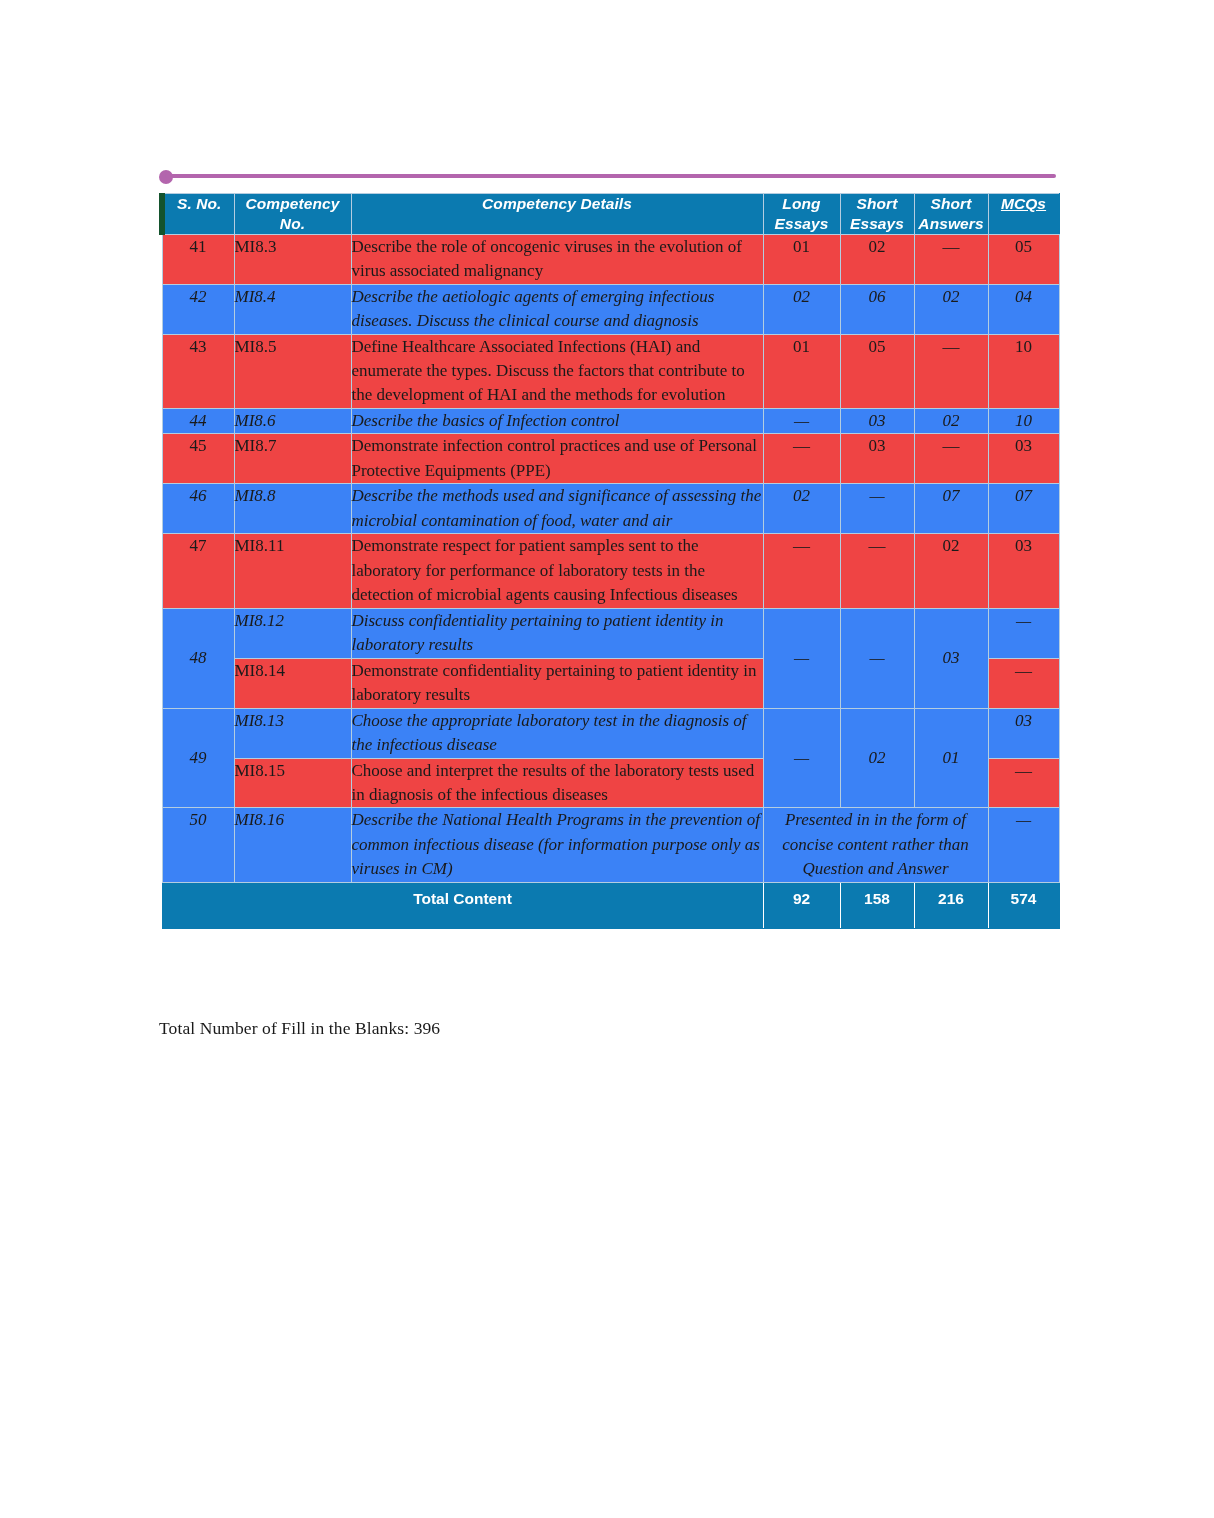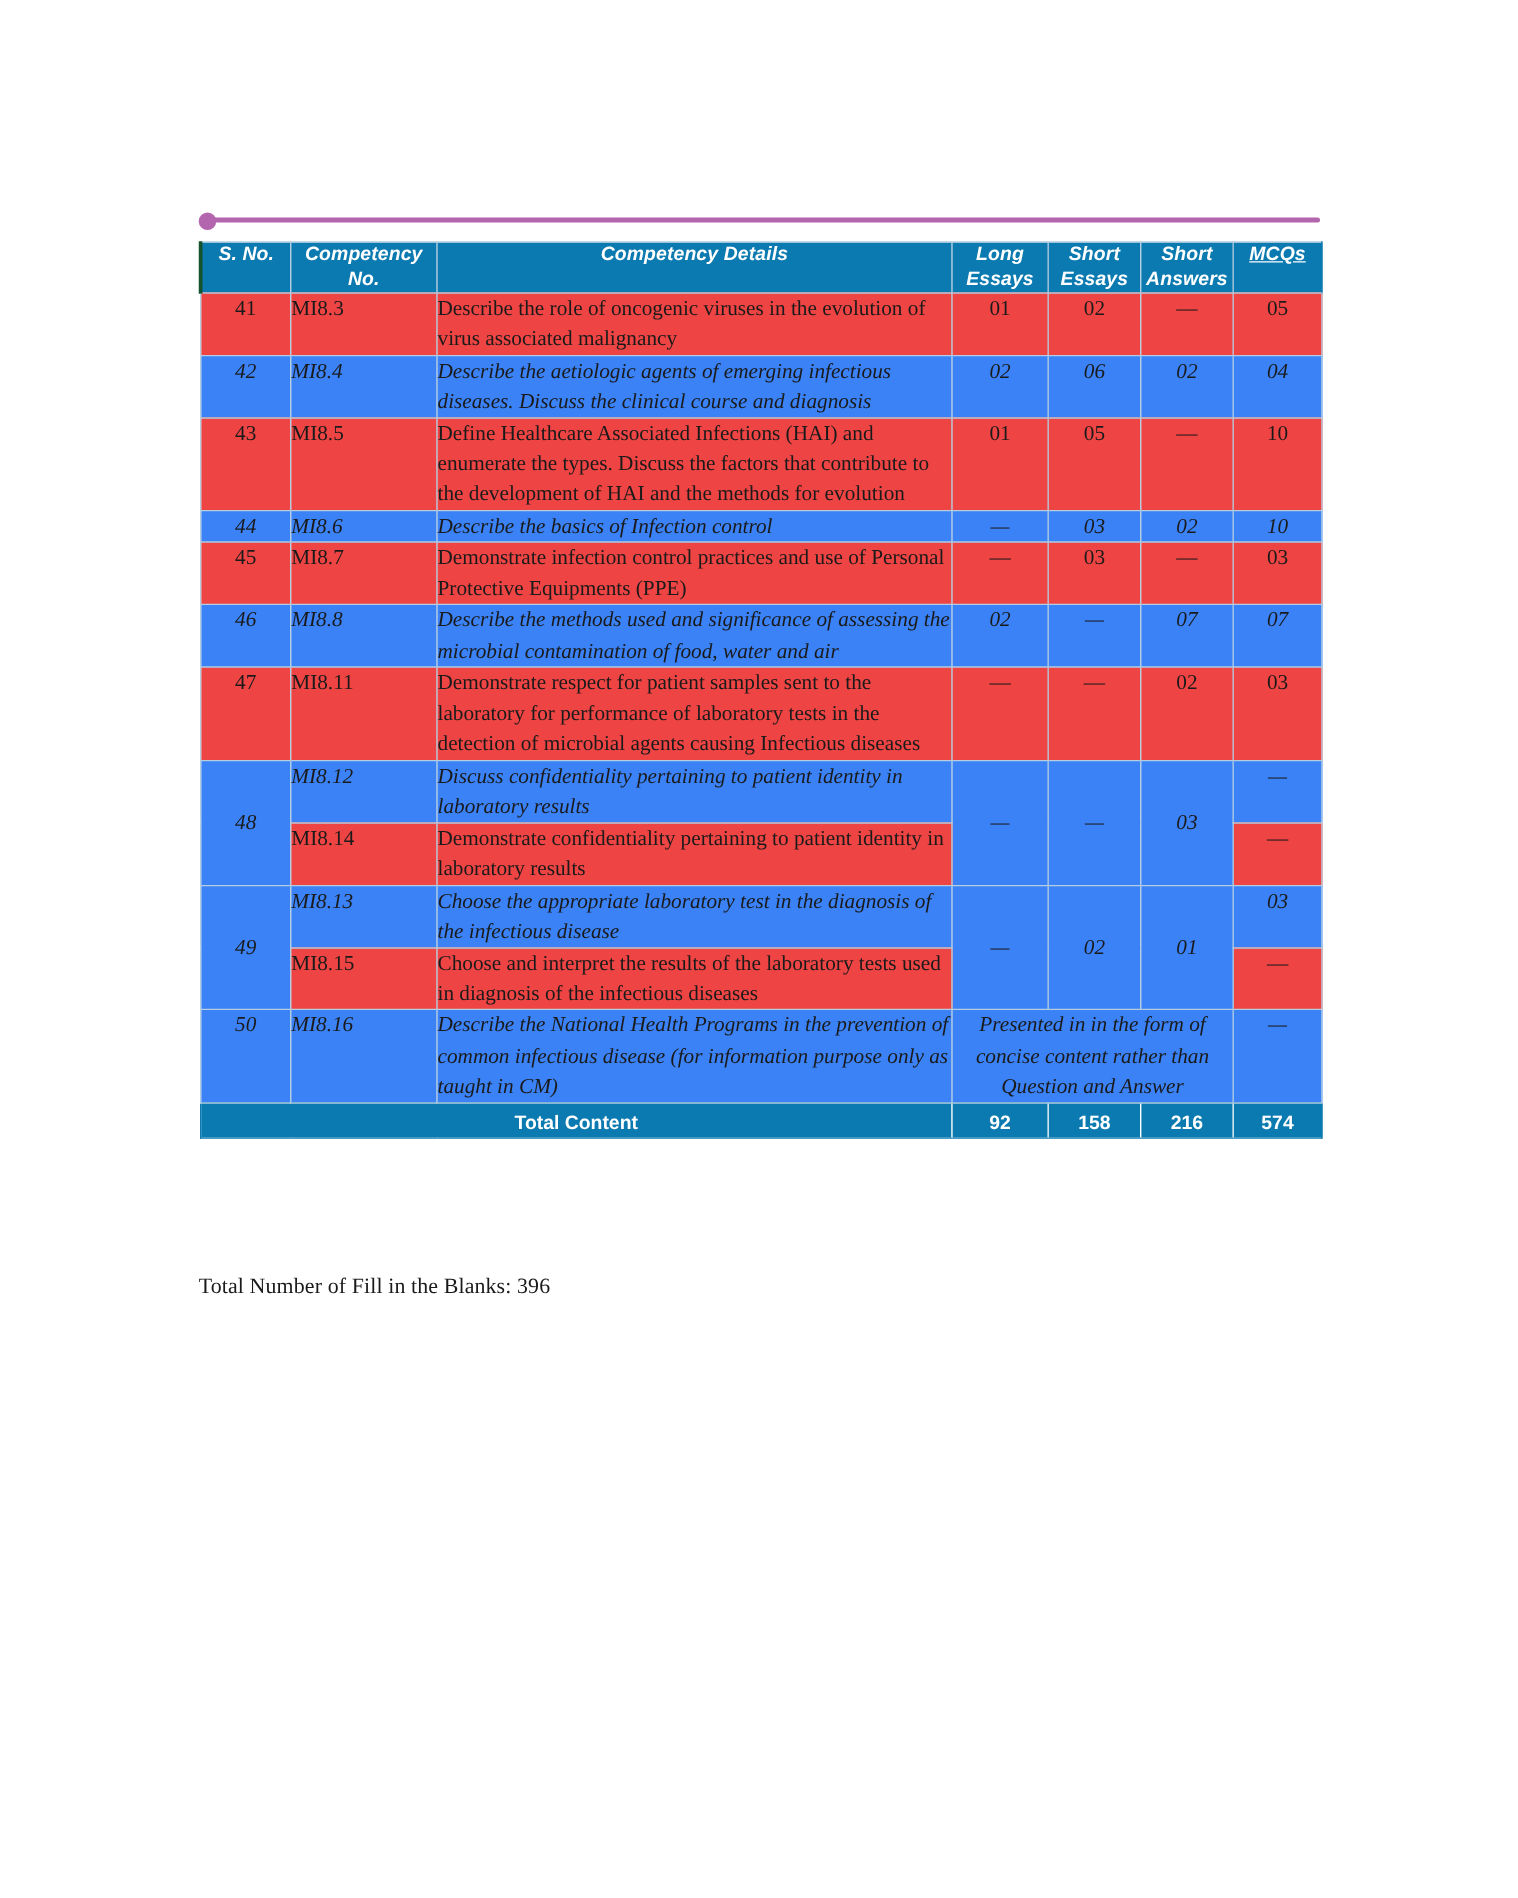--- a/index.html
+++ b/index.html
@@ -105,21 +105,21 @@
     font-style: italic;
     font-weight: bold;
     font-size: 15.5px;
     line-height: 1.28;
     text-align: center;
     vertical-align: middle;
     padding: 8px 3px 9px 3px;
     border: 1px solid #ffffff;
     letter-spacing: 0.1px;
   }
-  thead th.edge-l { border-left: 3px solid #14532d; }
+  thead th.edge-l { border-left: 6px solid #14532d; }
   thead th.edge-r { border-right: 1px solid #0b7ab0; text-decoration: underline; }
   thead tr { border-top: 1px solid #0b7ab0; }
 
   
   td.sno {
     text-align: center;
     font-size: 17px;
     padding: 9px 4px 9px 4px;
     line-height: 1.42;
   }
@@ -154,21 +154,21 @@
 
   
   tr.total td {
     background: #0b7ab0;
     color: #ffffff;
     font-family: "Liberation Sans", sans-serif;
     font-weight: bold;
     font-size: 15.5px;
     text-align: center;
     vertical-align: middle;
-    padding: 7px 4px 2px 4px;
+    padding: 7px 4px 20px 4px;
     border: 1px solid #ffffff;
   }
   tr.total td.edge-l { border-left: 1px solid #0b7ab0; }
   tr.total td.edge-r { border-right: 1px solid #0b7ab0; }
   tr.total td.edge-b { border-bottom: 1px solid #0b7ab0; }
 
   
   .footnote {
     position: absolute;
     left: 159px;
@@ -310,21 +310,21 @@
 
         <tr>
           <td class="cno shade">MI8.15</td>
           <td class="det shade">Choose and interpret the results of the laboratory tests used in diagnosis of the infectious diseases</td>
           <td class="num shade">—</td>
         </tr>
 
         <tr>
           <td class="sno white">50</td>
           <td class="cno white">MI8.16</td>
-          <td class="det white">Describe the National Health Programs in the prevention of common infectious disease (for information purpose only as taught in CM)</td>
+          <td class="det white">Describe the National Health Programs in the prevention of common infectious disease (for information purpose only as viruses in CM)</td>
           <td class="span-note white" colspan="3">Presented in in the form of concise content rather than Question and Answer</td>
           <td class="num white">—</td>
         </tr>
 
         <tr class="total">
           <td class="edge-l edge-b" colspan="3">Total Content</td>
           <td class="edge-b">92</td>
           <td class="edge-b">158</td>
           <td class="edge-b">216</td>
           <td class="edge-r edge-b">574</td>

